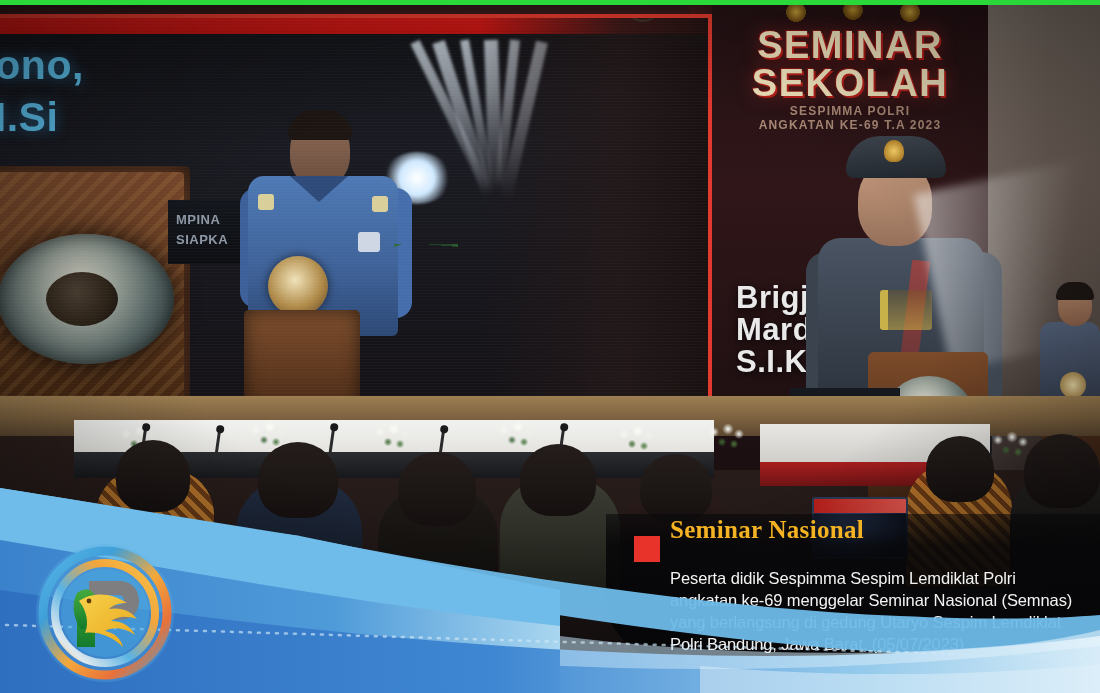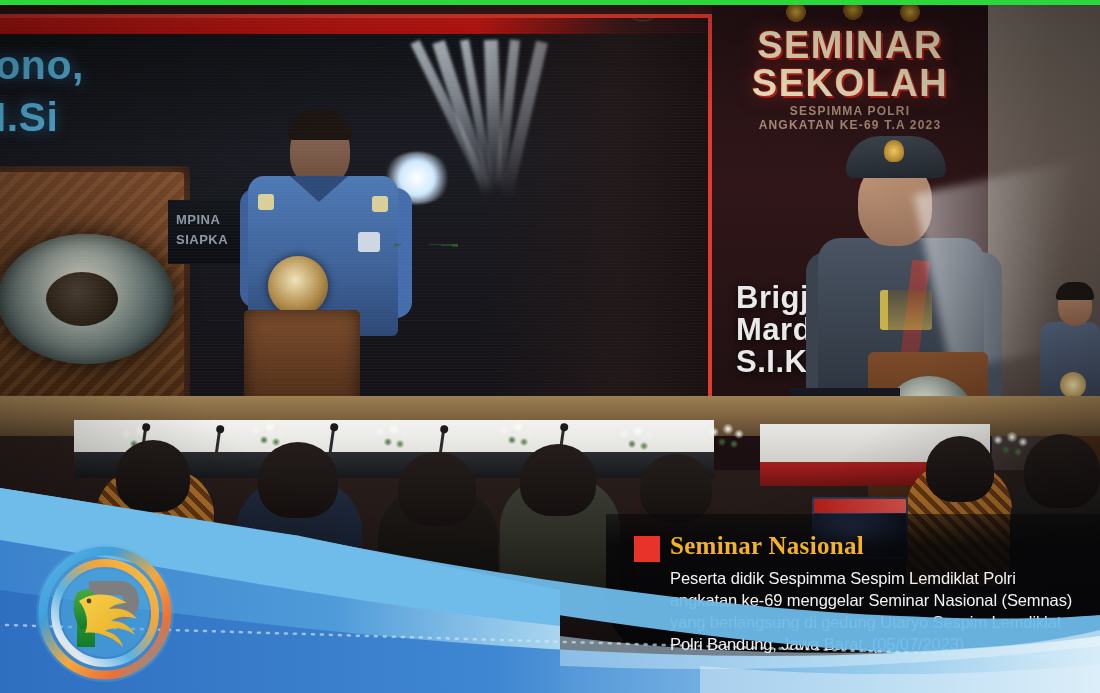--- a/index.html
+++ b/index.html
@@ -414,21 +414,21 @@
     width: 494px; height: 144px;
     background: linear-gradient(180deg, rgba(6,6,8,.55) 0%, rgba(6,6,8,.88) 22%, rgba(6,6,8,.94) 100%);
     z-index: 40;
     border-radius: 0 0 0 60px;
   }
   .cap-marker {
     position: absolute; left: 28px; top: 22px;
     width: 26px; height: 26px; background: #e8332a;
   }
   .cap-title {
-    position: absolute; left: 64px; top: 18px;
+    position: absolute; left: 64px; top: 2px;
     font-family: "Liberation Serif", serif;
     font-weight: 700; font-size: 25px; letter-spacing: .3px;
     color: #f5b324;
   }
   .cap-body {
     position: absolute; left: 64px; top: 54px; width: 412px;
     color: #f3f3f3; font-size: 16.5px; line-height: 1.33;
     letter-spacing: -.1px;
   }
 

